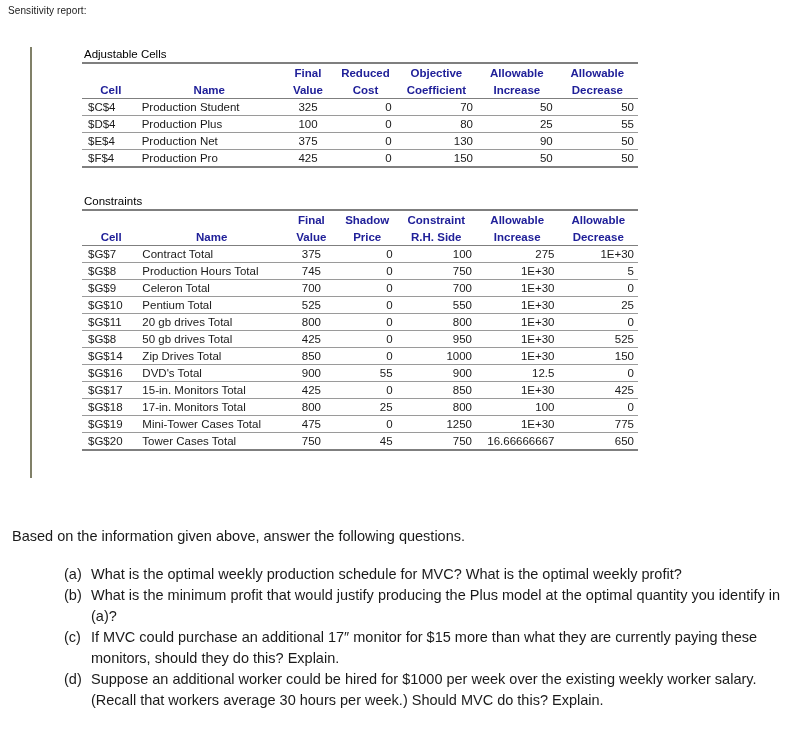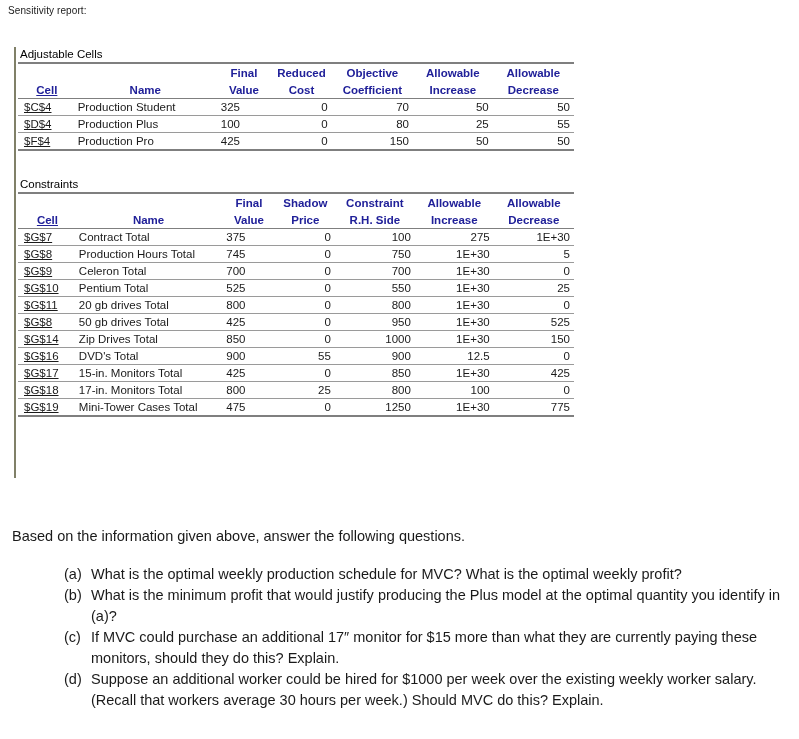--- a/index.html
+++ b/index.html
@@ -23,23 +23,24 @@
     top: 5px;
     font-size: 10px;
     font-weight: 400;
     letter-spacing: 0.1px;
     color: #1a1a1a;
   }
 
   
   #report-block {
     position: absolute;
-    left: 14px;
+    left: 30px;
     top: 47px;
     width: 560px;
+    padding-left: 48px;
   }
   #report-block .outer-rule {
     position: absolute;
     left: 0px;
     top: 0px;
     width: 2px;
     height: 431px;
     background: #808068;
   }
 
@@ -77,23 +78,23 @@
     text-align: center;
     height: 17px;
     line-height: 16px;
   }
   table.sens thead tr.hdr-top th { border-top: 2px solid #7f7f7f; }
   table.sens thead tr.hdr-bot th { border-bottom: 1px solid #7f7f7f; }
   table.sens tbody td { border-bottom: 1px solid #9a9a9a; }
   table.sens tbody tr:last-child td { border-bottom: 2px solid #7f7f7f; }
 
   
-  .c-cell   { width: 52px;  text-align: left; padding-left: 6px !important; text-decoration: underline; }
+  .c-cell   { width: 52px;  text-align: left; padding-left: 6px !important; }
   .c-name   { width: 148px; text-align: left; margin-left: 28px; }
-  .c-num    { width: 52px;  text-align: left; }
+  .c-num    { width: 52px;  text-align: center; }
   .c-num2   { width: 54px;  text-align: right; }
   .c-num3   { width: 78px;  text-align: right; }
   .c-num4   { width: 78px;  text-align: right; }
   .c-num5   { width: 80px;  text-align: right; }
 
   th.c-cell, th.c-name { text-align: center; }
 
   .gap { height: 26px; }
 
   
@@ -167,20 +168,29 @@
         <tr>
           <td class="c-cell">$D$4</td>
           <td class="c-name">Production Plus</td>
           <td class="c-num">100</td>
           <td class="c-num2">0</td>
           <td class="c-num3">80</td>
           <td class="c-num4">25</td>
           <td class="c-num5">55</td>
         </tr>
         <tr>
+          <td class="c-cell">$E$4</td>
+          <td class="c-name">Production Net</td>
+          <td class="c-num">375</td>
+          <td class="c-num2">0</td>
+          <td class="c-num3">130</td>
+          <td class="c-num4">90</td>
+          <td class="c-num5">50</td>
+        </tr>
+        <tr>
           <td class="c-cell">$F$4</td>
           <td class="c-name">Production Pro</td>
           <td class="c-num">425</td>
           <td class="c-num2">0</td>
           <td class="c-num3">150</td>
           <td class="c-num4">50</td>
           <td class="c-num5">50</td>
         </tr>
       </tbody>
     </table>
@@ -303,20 +313,29 @@
           <td class="c-num5">0</td>
         </tr>
         <tr>
           <td class="c-cell">$G$19</td>
           <td class="c-name">Mini-Tower Cases Total</td>
           <td class="c-num">475</td>
           <td class="c-num2">0</td>
           <td class="c-num3">1250</td>
           <td class="c-num4">1E+30</td>
           <td class="c-num5">775</td>
+        </tr>
+        <tr>
+          <td class="c-cell">$G$20</td>
+          <td class="c-name">Tower Cases Total</td>
+          <td class="c-num">750</td>
+          <td class="c-num2">45</td>
+          <td class="c-num3">750</td>
+          <td class="c-num4">16.66666667</td>
+          <td class="c-num5">650</td>
         </tr>
       </tbody>
     </table>
   </div>
 </div>
 
 <div id="questions">
   <p id="intro-line">Based on the information given above, answer the following questions.</p>
   <ol class="qlist">
     <li>

